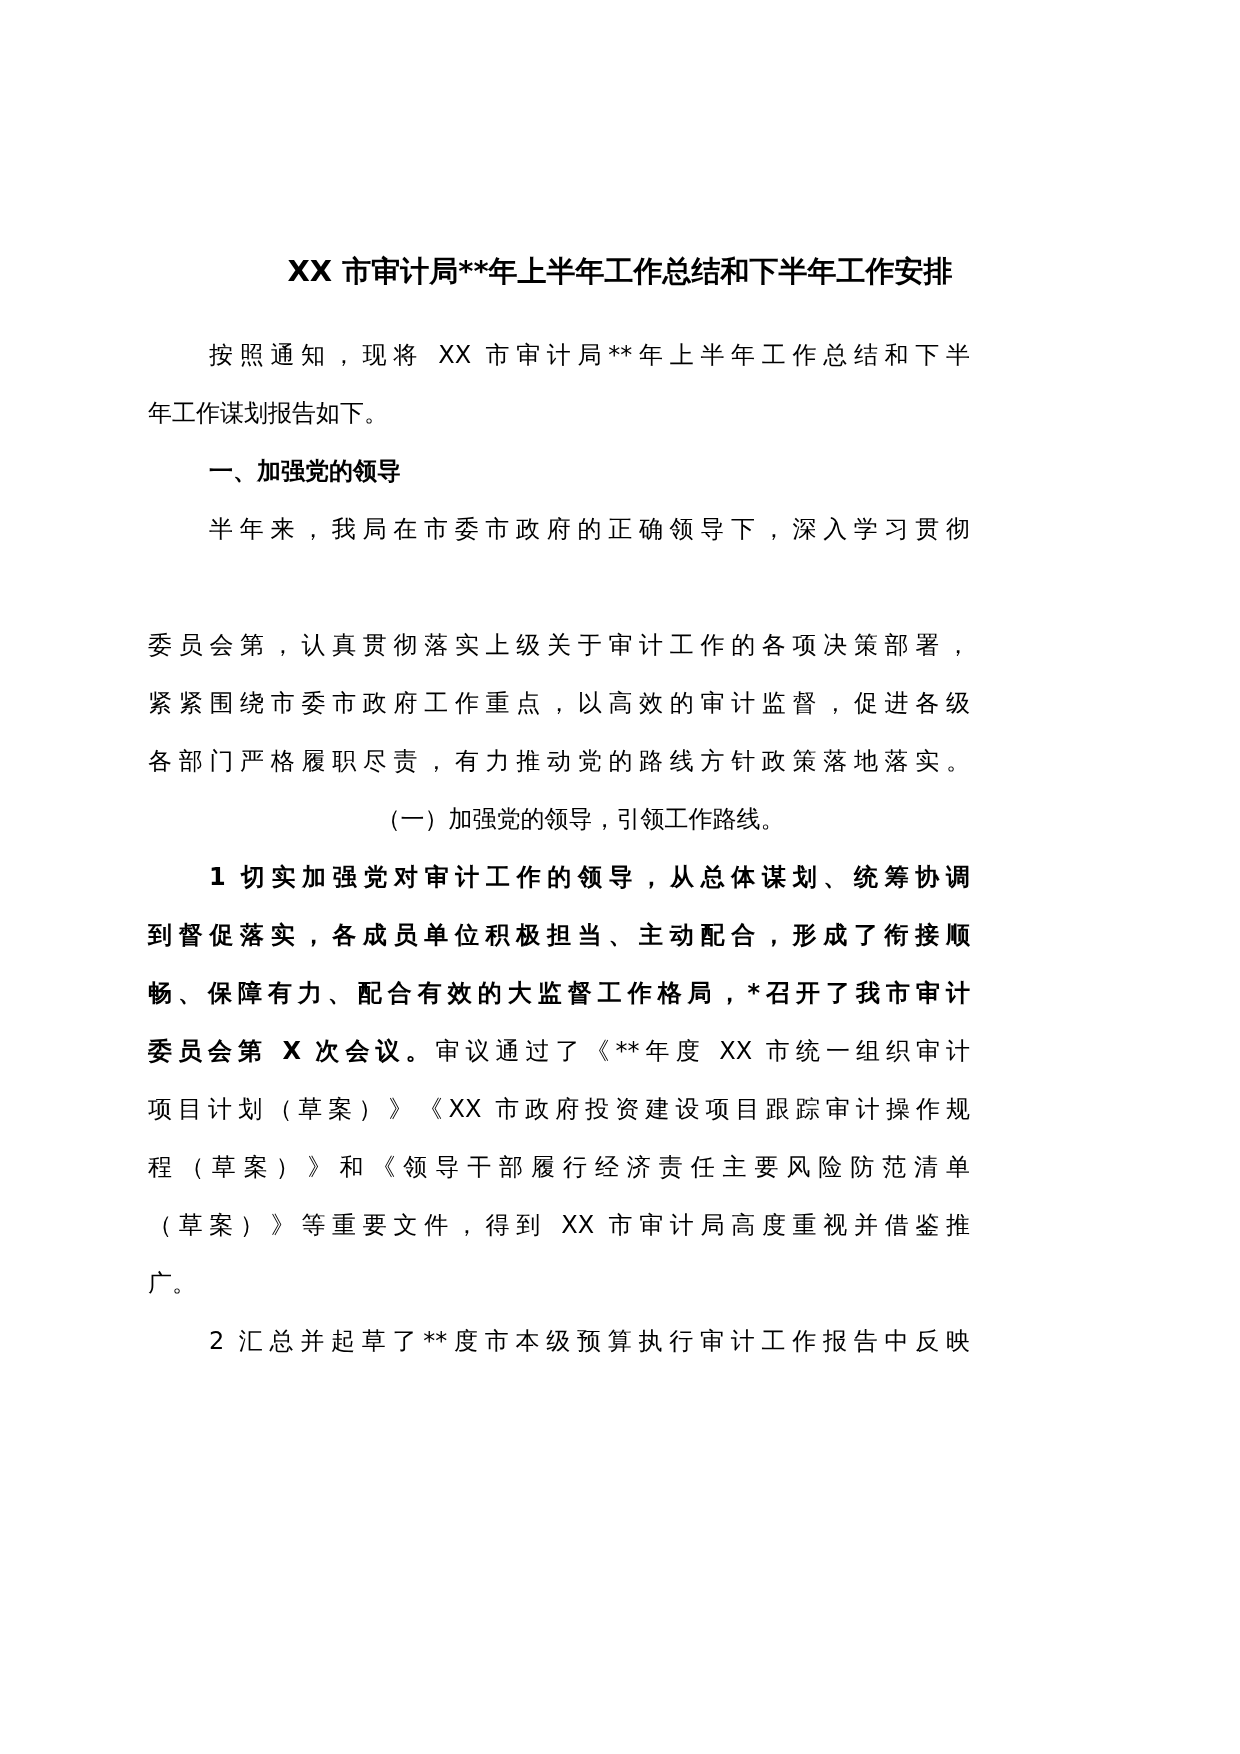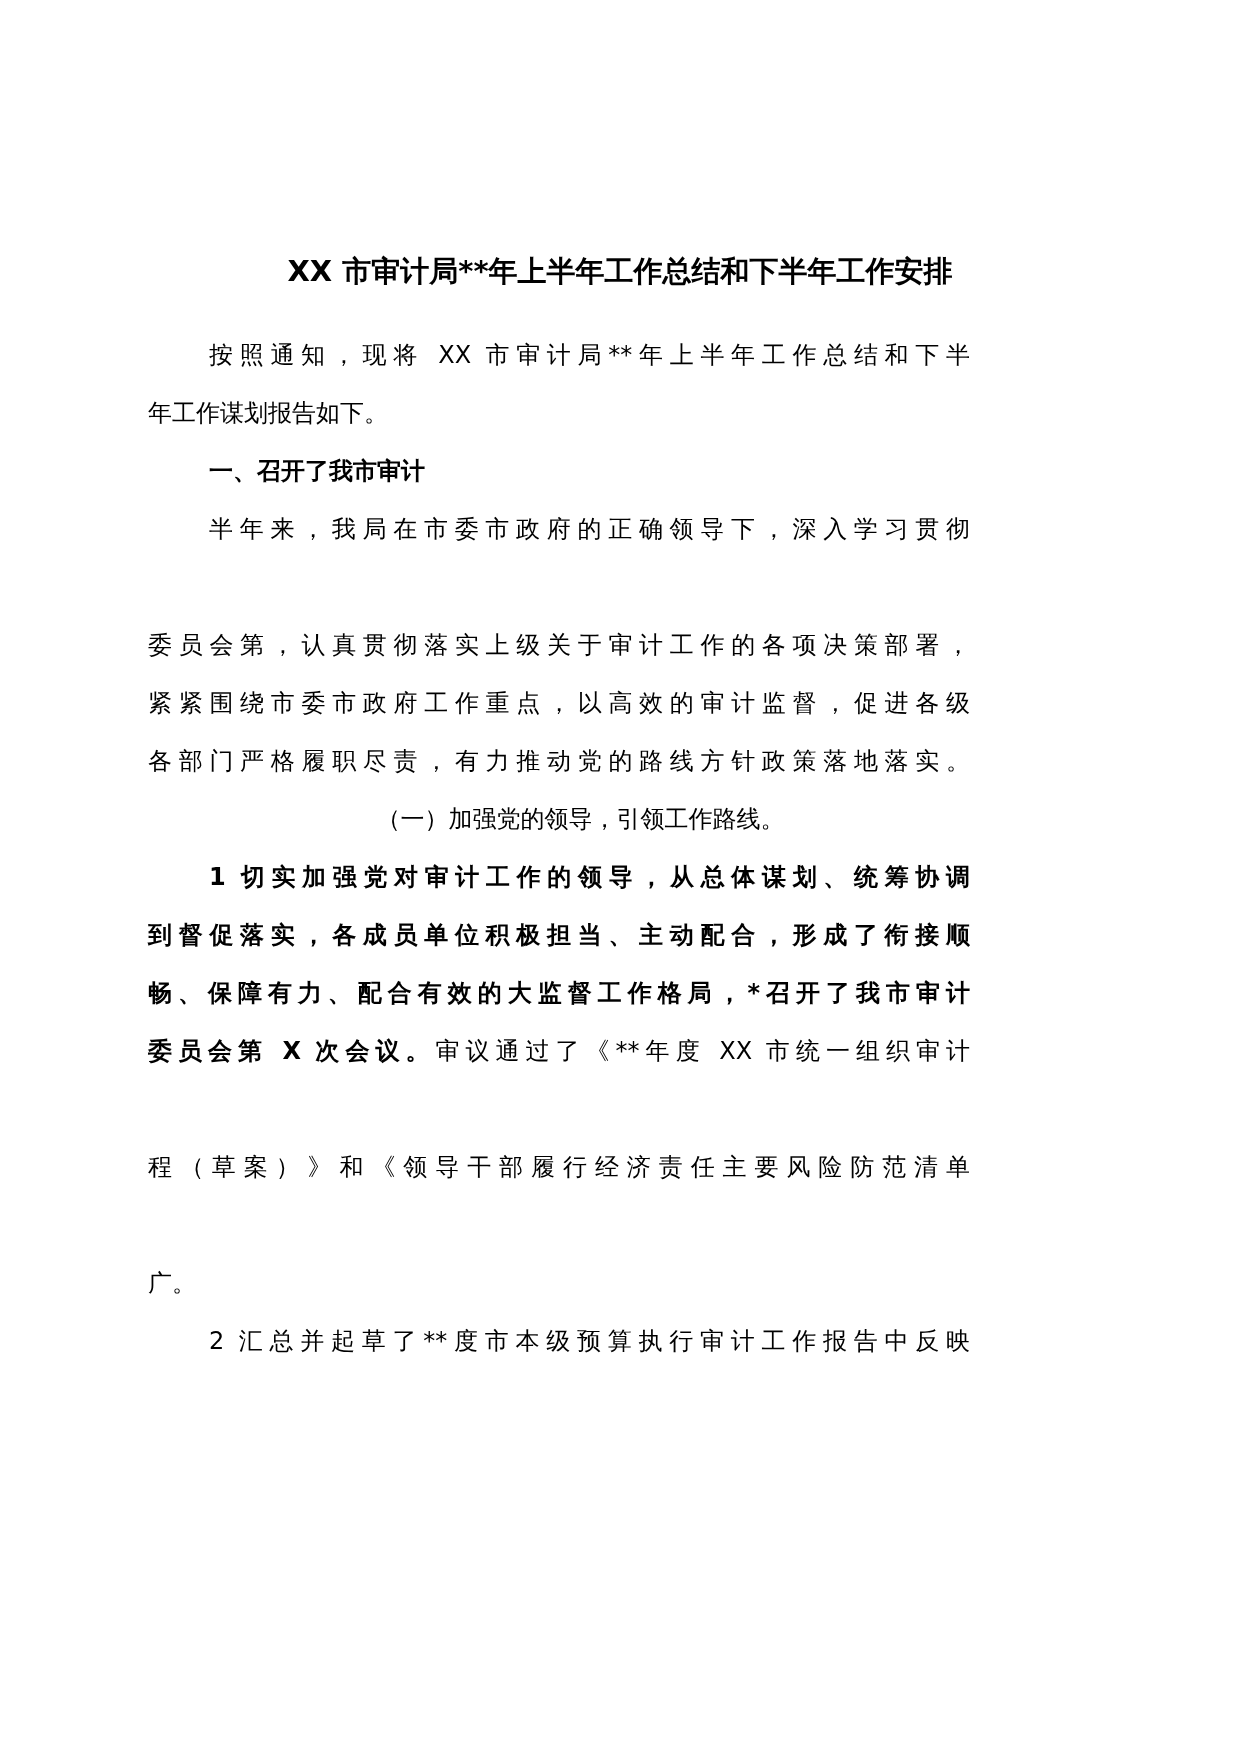--- a/index.html
+++ b/index.html
@@ -53,31 +53,33 @@
 </head>
 <body>
 
 <div class="page">
 
   <div class="title">XX 市审计局**年上半年工作总结和下半年工作安排</div>
 
   <div class="line indent just" style="top:335px">按照通知，现将 XX 市审计局**年上半年工作总结和下半</div>
   <div class="line" style="top:393px">年工作谋划报告如下。</div>
 
-  <div class="line indent bold" style="top:451px">一、召开了我市审计</div>
+  <div class="line indent bold" style="top:451px">一、加强党的领导</div>
 
   <div class="line indent just" style="top:509px">半年来，我局在市委市政府的正确领导下，深入学习贯彻</div>
   <div class="line just" style="top:625px">委员会第，认真贯彻落实上级关于审计工作的各项决策部署，</div>
   <div class="line just" style="top:683px">紧紧围绕市委市政府工作重点，以高效的审计监督，促进各级</div>
   <div class="line just" style="top:741px">各部门严格履职尽责，有力推动党的路线方针政策落地落实。</div>
 
   <div class="line indent" style="top:799px; left:200px;text-align:center;">（一）加强党的领导，引领工作路线。</div>
 
   <div class="line indent bold just" style="top:857px">1 切实加强党对审计工作的领导，从总体谋划、统筹协调</div>
   <div class="line bold just" style="top:915px">到督促落实，各成员单位积极担当、主动配合，形成了衔接顺</div>
   <div class="line bold just" style="top:973px">畅、保障有力、配合有效的大监督工作格局，*召开了我市审计</div>
   <div class="line just" style="top:1031px"><span class="bold">委员会第 X 次会议。</span><span>审议通过了《**年度 XX 市统一组织审计</span></div>
+  <div class="line just" style="top:1089px">项目计划（草案）》《XX 市政府投资建设项目跟踪审计操作规</div>
   <div class="line just" style="top:1147px">程（草案）》和《领导干部履行经济责任主要风险防范清单</div>
+  <div class="line just" style="top:1205px">（草案）》等重要文件，得到 XX 市审计局高度重视并借鉴推</div>
   <div class="line" style="top:1263px">广。</div>
 
   <div class="line indent just" style="top:1321px">2 汇总并起草了**度市本级预算执行审计工作报告中反映</div>
 
 </div>
 
 </body></html>

